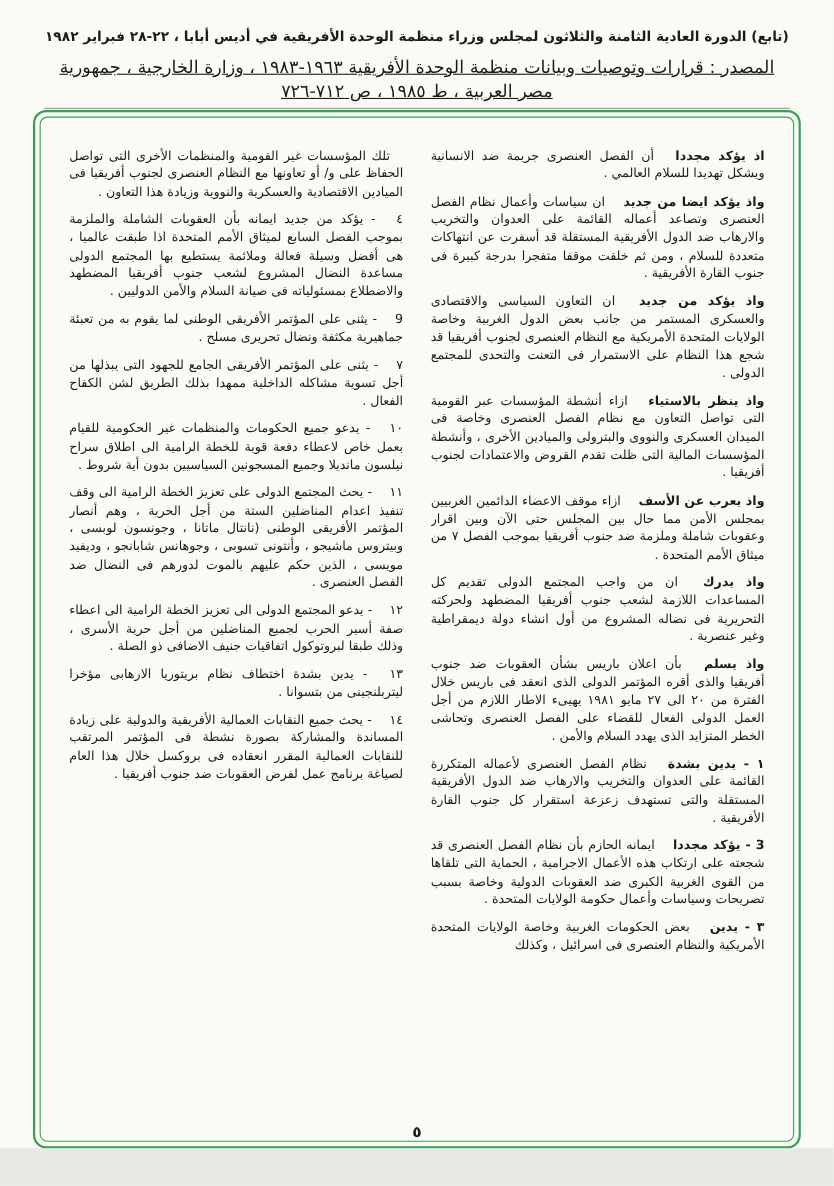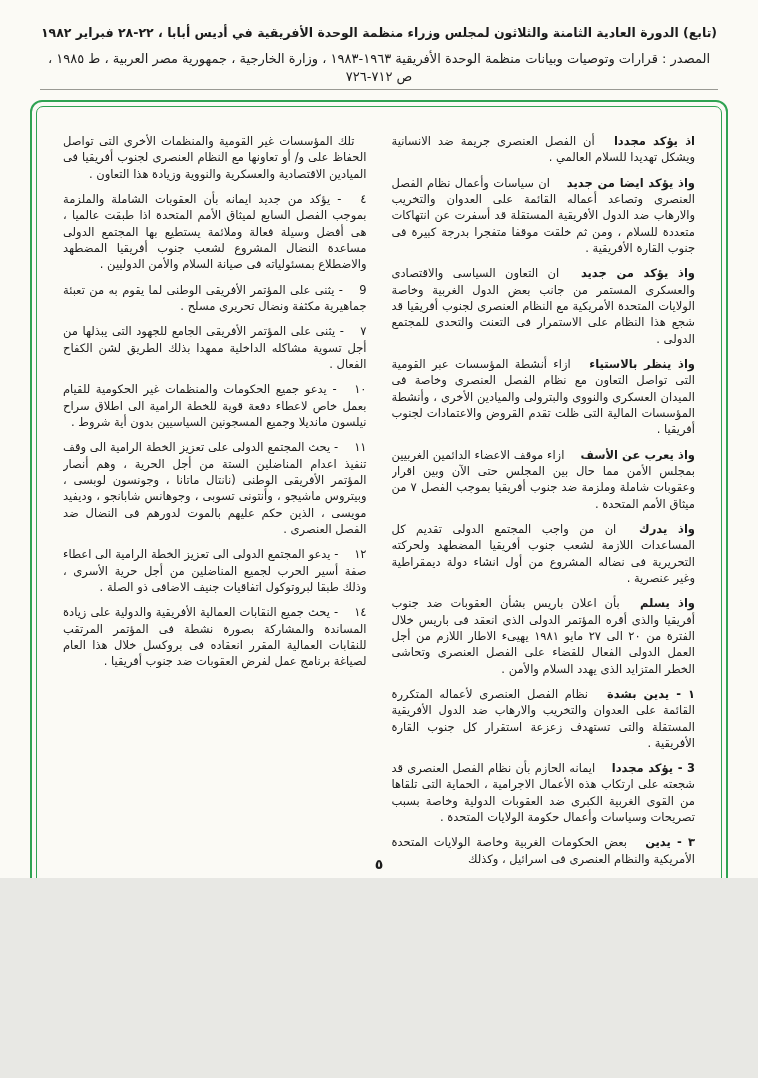--- a/index.html
+++ b/index.html
@@ -4,43 +4,44 @@
 <style>
   html, body {
     margin: 0;
     padding: 0;
     background: #e8e8e4;
     font-family: "DejaVu Sans", "Liberation Sans", sans-serif;
   }
   .page {
     position: relative;
     width: 758px;
-    height: 878px;
+    height: 1044px;
     margin: 0 auto;
     background: #fbfaf5;
     color: #1b1b1b;
     overflow: hidden;
     direction: rtl;
   }
   .header {
     text-align: center;
     padding: 24px 40px 0;
   }
   .header .title {
     font-size: 12.5px;
     font-weight: 700;
     line-height: 1.5;
   }
   .header .source {
-    font-size: 13px;
+    font-size: 16px;
     margin-top: 7px;
     line-height: 1.4;
     border-bottom: 1px solid #9a9a94;
     display: inline-block;
     padding-bottom: 3px;
+    text-decoration: underline;
   }
   .frame {
     position: absolute;
     top: 100px;
     left: 30px;
     right: 30px;
     height: 944px;
     border: 2.5px solid #2fa352;
     border-radius: 12px;
     padding: 4px;
@@ -116,20 +117,21 @@
         </div>
 
         <div class="col">
           <p class="para"><span class="lead"></span><span>تلك المؤسسات غير القومية والمنظمات الأخرى التى تواصل الحفاظ على و/ أو تعاونها مع النظام العنصرى لجنوب أفريقيا فى الميادين الاقتصادية والعسكرية والنووية وزيادة هذا التعاون .</span></p>
           <p class="para"><span class="lead"></span><span>٤ - يؤكد من جديد ايمانه بأن العقوبات الشاملة والملزمة بموجب الفصل السابع لميثاق الأمم المتحدة اذا طبقت عالميا ، هى أفضل وسيلة فعالة وملائمة يستطيع بها المجتمع الدولى مساعدة النضال المشروع لشعب جنوب أفريقيا المضطهد والاضطلاع بمسئولياته فى صيانة السلام والأمن الدوليين .</span></p>
           <p class="para"><span class="lead"></span><span>9 - يثنى على المؤتمر الأفريقى الوطنى لما يقوم به من تعبئة جماهيرية مكثفة ونضال تحريرى مسلح .</span></p>
           <p class="para"><span class="lead"></span><span>٧ - يثنى على المؤتمر الأفريقى الجامع للجهود التى يبذلها من أجل تسوية مشاكله الداخلية ممهدا بذلك الطريق لشن الكفاح الفعال .</span></p>
           <p class="para"><span class="lead"></span><span>١٠ - يدعو جميع الحكومات والمنظمات غير الحكومية للقيام بعمل خاص لاعطاء دفعة قوية للخطة الرامية الى اطلاق سراح نيلسون مانديلا وجميع المسجونين السياسيين بدون أية شروط .</span></p>
           <p class="para"><span class="lead"></span><span>١١ - يحث المجتمع الدولى على تعزيز الخطة الرامية الى وقف تنفيذ اعدام المناضلين الستة من أجل الحرية ، وهم أنصار المؤتمر الأفريقى الوطنى (نانتال ماتانا ، وجونسون لوبسى ، وبيتروس ماشيجو ، وأنتونى تسوبى ، وجوهانس شابانجو ، وديفيد مويسى ، الذين حكم عليهم بالموت لدورهم فى النضال ضد الفصل العنصرى .</span></p>
           <p class="para"><span class="lead"></span><span>١٢ - يدعو المجتمع الدولى الى تعزيز الخطة الرامية الى اعطاء صفة أسير الحرب لجميع المناضلين من أجل حرية الأسرى ، وذلك طبقا لبروتوكول اتفاقيات جنيف الاضافى ذو الصلة .</span></p>
+          <p class="para"><span class="lead"></span><span>١٣ - يدين بشدة اختطاف نظام بريتوريا الارهابى مؤخرا ليتربلنجينى من بتسوانا .</span></p>
           <p class="para"><span class="lead"></span><span>١٤ - يحث جميع النقابات العمالية الأفريقية والدولية على زيادة المساندة والمشاركة بصورة نشطة فى المؤتمر المرتقب للنقابات العمالية المقرر انعقاده فى بروكسل خلال هذا العام لصياغة برنامج عمل لفرض العقوبات ضد جنوب أفريقيا .</span></p>
         </div>
 
       </div>
     </div>
   </div>
 
   <div class="page-number">٥</div>
 
 </div>

